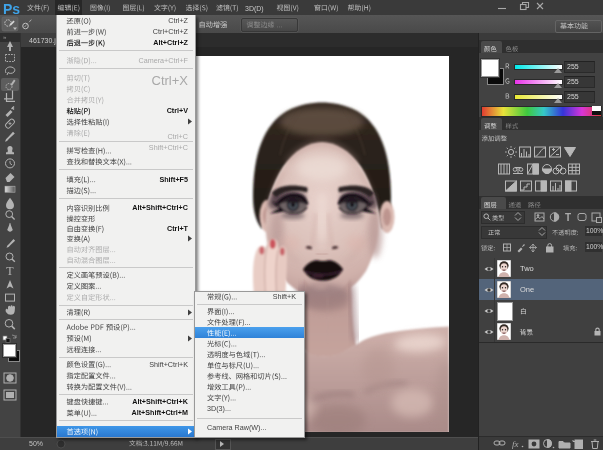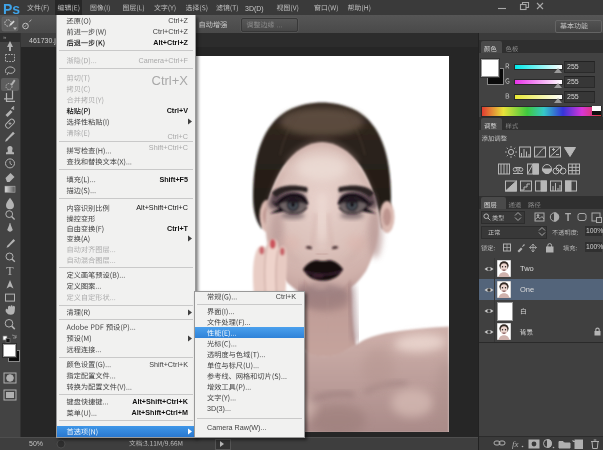--- a/index.html
+++ b/index.html
@@ -505,21 +505,21 @@
     </div>
     <div class="lat" style="right:415px;top:107.2px;font-size:7.2px;color:#111;font-weight:bold;z-index:52;position:absolute;transform:translateX(0);white-space:nowrap;">
       <span style="float:right">Ctrl+V</span>
     </div>
     <svg class="abs" style="left:187px;top:118.3px;z-index:52" width="6" height="8">
       <path d="M1,0.5 L5,3.5 L1,6.5 Z" fill="#3f3f3f"></path>
     </svg>
     <div class="lat" style="right:415px;top:175.70000000000002px;font-size:7.2px;color:#111;font-weight:bold;z-index:52;position:absolute;transform:translateX(0);white-space:nowrap;">
       <span style="float:right">Shift+F5</span>
     </div>
-    <div class="lat" style="right:415px;top:204.4px;font-size:7.2px;color:#111;font-weight:normal;z-index:52;position:absolute;transform:translateX(0);white-space:nowrap;">
+    <div class="lat" style="right:415px;top:204.4px;font-size:7.2px;color:#111;font-weight:bold;z-index:52;position:absolute;transform:translateX(0);white-space:nowrap;">
       <span style="float:right">Alt+Shift+Ctrl+C</span>
     </div>
     <div class="lat" style="right:415px;top:225.0px;font-size:7.2px;color:#111;font-weight:bold;z-index:52;position:absolute;transform:translateX(0);white-space:nowrap;">
       <span style="float:right">Ctrl+T</span>
     </div>
     <svg class="abs" style="left:187px;top:235.1px;z-index:52" width="6" height="8">
       <path d="M1,0.5 L5,3.5 L1,6.5 Z" fill="#3f3f3f"></path>
     </svg>
     <svg class="abs" style="left:187px;top:308.5px;z-index:52" width="6" height="8">
       <path d="M1,0.5 L5,3.5 L1,6.5 Z" fill="#3f3f3f"></path>
@@ -539,21 +539,21 @@
     <svg class="abs" style="left:187px;top:428px;z-index:52" width="6" height="8">
       <path d="M1,0.5 L5,3.5 L1,6.5 Z" fill="#ffffff"></path>
     </svg>
     <div class="abs" style="left:194px;top:291px;width:111px;height:147px;background:#f1f1f0;border:1px solid #999;box-sizing:border-box;box-shadow:2px 2px 3px rgba(0,0,0,0.5);z-index:53;"></div>
     <div class="abs" style="left:197px;top:304.2px;width:105px;height:1px;background:#c9c9c9;z-index:54;"></div>
     <div class="abs" style="left:197px;top:417.6px;width:105px;height:1px;background:#c9c9c9;z-index:54;"></div>
     <div class="abs" style="left:195px;top:327.4px;width:109px;height:11px;background:linear-gradient(#4aa0ed,#2f82d8);z-index:54;"></div>
     <div class="lat" style="left:207px;top:404.8px;font-size:7.2px;color:#3f3f3f;z-index:55;">3D(3)...</div>
     <div class="lat" style="left:207px;top:423.9px;font-size:7.2px;color:#3f3f3f;z-index:55;text-align:center;">Camera Raw(W)...</div>
     <div class="lat" style="right:307px;top:292.9px;font-size:7.2px;color:#3f3f3f;z-index:55;position:absolute;">
-      <span style="float:right">Ctrl+K</span>
+      <span style="float:right">Shift+K</span>
     </div>
     <svg class="abs" style="left:0;top:0;z-index:100;pointer-events:none" width="603" height="450" viewBox="0 0 603 450">
       <defs>
         <path id="r6587" d="M42 82C45 77 48 71 50 67L58 69C57 73 53 80 50 85ZM5 66V59H21C26 44 34 31 45 20C34 11 20 4 4 -1C5 -2 8 -6 8 -8C25 -2 39 5 50 15C62 5 75 -3 92 -7C93 -5 95 -2 97 0C81 4 67 11 56 20C66 30 74 43 80 59H95V66ZM50 25C41 35 34 46 28 59H71C66 46 59 34 50 25Z"></path>
         <path id="r4ef6" d="M32 34V27H60V-8H68V27H95V34H68V56H91V64H68V83H60V64H47C48 68 49 73 50 78L43 79C41 66 37 53 31 45C33 44 36 42 37 41C40 45 42 50 45 56H60V34ZM27 84C21 68 13 54 3 44C4 42 7 38 8 36C11 40 14 44 17 48V-8H24V60C28 67 31 74 34 82Z"></path>
         <path id="r28" d="M24 -20 30 -17C21 -3 17 14 17 31C17 48 21 65 30 79L24 82C15 67 9 51 9 31C9 11 15 -5 24 -20Z"></path>
         <path id="r46" d="M10 0H19V33H47V41H19V66H52V73H10Z"></path>
         <path id="r29" d="M10 -20C19 -5 25 11 25 31C25 51 19 67 10 82L4 79C13 65 17 48 17 31C17 14 13 -3 4 -17Z"></path>
         <path id="r7f16" d="M4 5 6 -2C14 2 24 6 35 10L33 16C22 12 11 8 4 5ZM6 42C8 43 10 44 20 45C17 39 13 34 12 32C9 28 7 25 4 25C5 23 6 20 7 18C9 19 12 20 34 26C34 27 33 30 33 32L17 28C24 37 31 49 36 60L30 63C29 59 26 55 24 52L13 50C19 59 25 71 29 82L22 84C18 72 11 59 9 55C7 52 6 50 4 49C5 47 6 44 6 42ZM62 35V20H54V35ZM68 35H75V20H68ZM48 41V-7H54V14H62V-5H68V14H75V-5H80V14H87V-1C87 -1 87 -2 86 -2C85 -2 84 -2 81 -2C82 -3 83 -6 83 -7C87 -7 89 -7 91 -6C93 -5 93 -4 93 -1V41L87 41ZM80 35H87V20H80ZM60 83C62 80 64 76 65 73H41V52C41 36 40 14 31 -2C33 -3 36 -5 37 -6C46 10 48 34 48 50H92V73H73C72 76 70 81 68 85ZM48 67H85V56H48Z"></path>
         <path id="r8f91" d="M55 75H82V65H55ZM48 81V59H89V81ZM8 33C9 34 12 35 15 35H24V20L4 17L6 9L24 13V-8H31V15L43 17L42 23L31 21V35H40V41H31V57H24V41H15C18 48 20 56 23 65H41V72H25C26 76 26 79 27 82L20 84C19 80 18 76 17 72H5V65H16C14 57 12 50 10 48C9 44 8 40 6 40C7 38 8 35 8 33ZM82 47V39H56V47ZM40 8 41 1 82 4V-8H88V5L96 5L96 12L88 11V47H95V54H42V47H49V8ZM82 33V24H56V33ZM82 18V10L56 9V18Z"></path>

